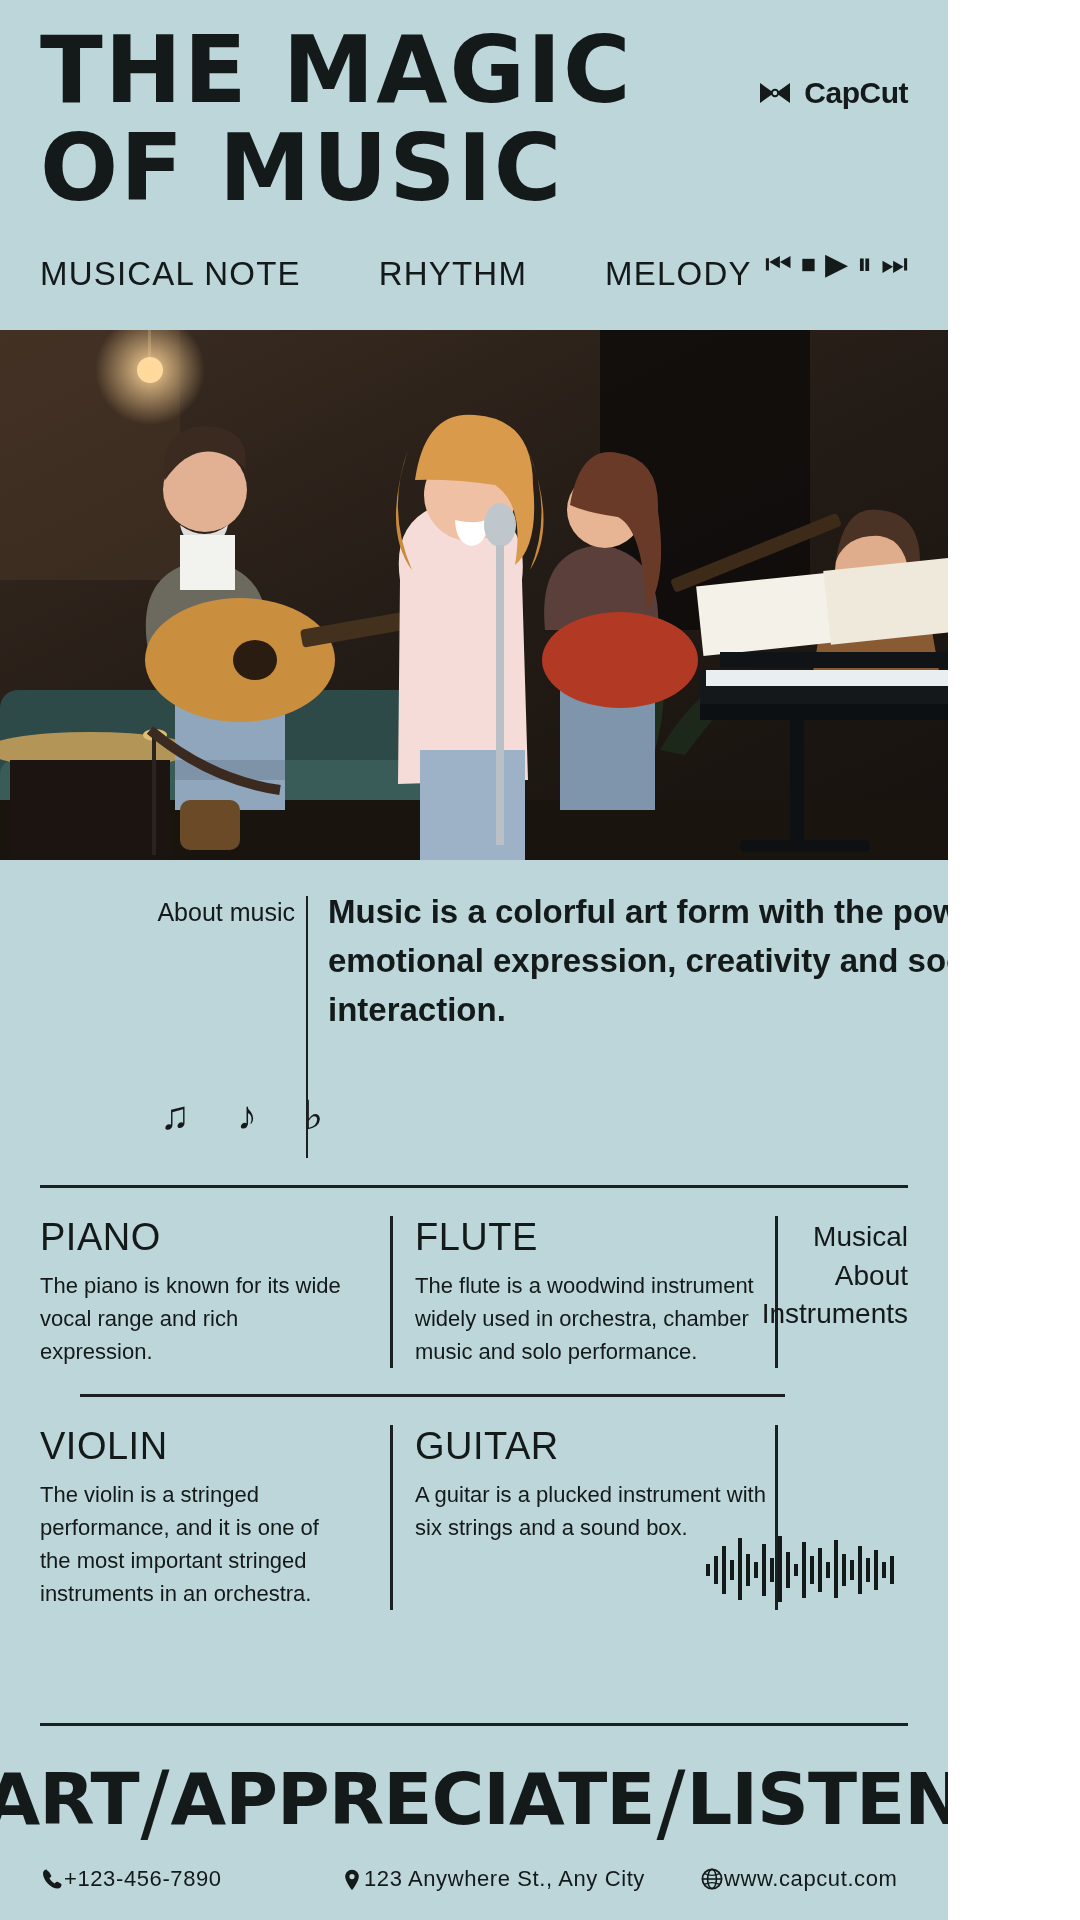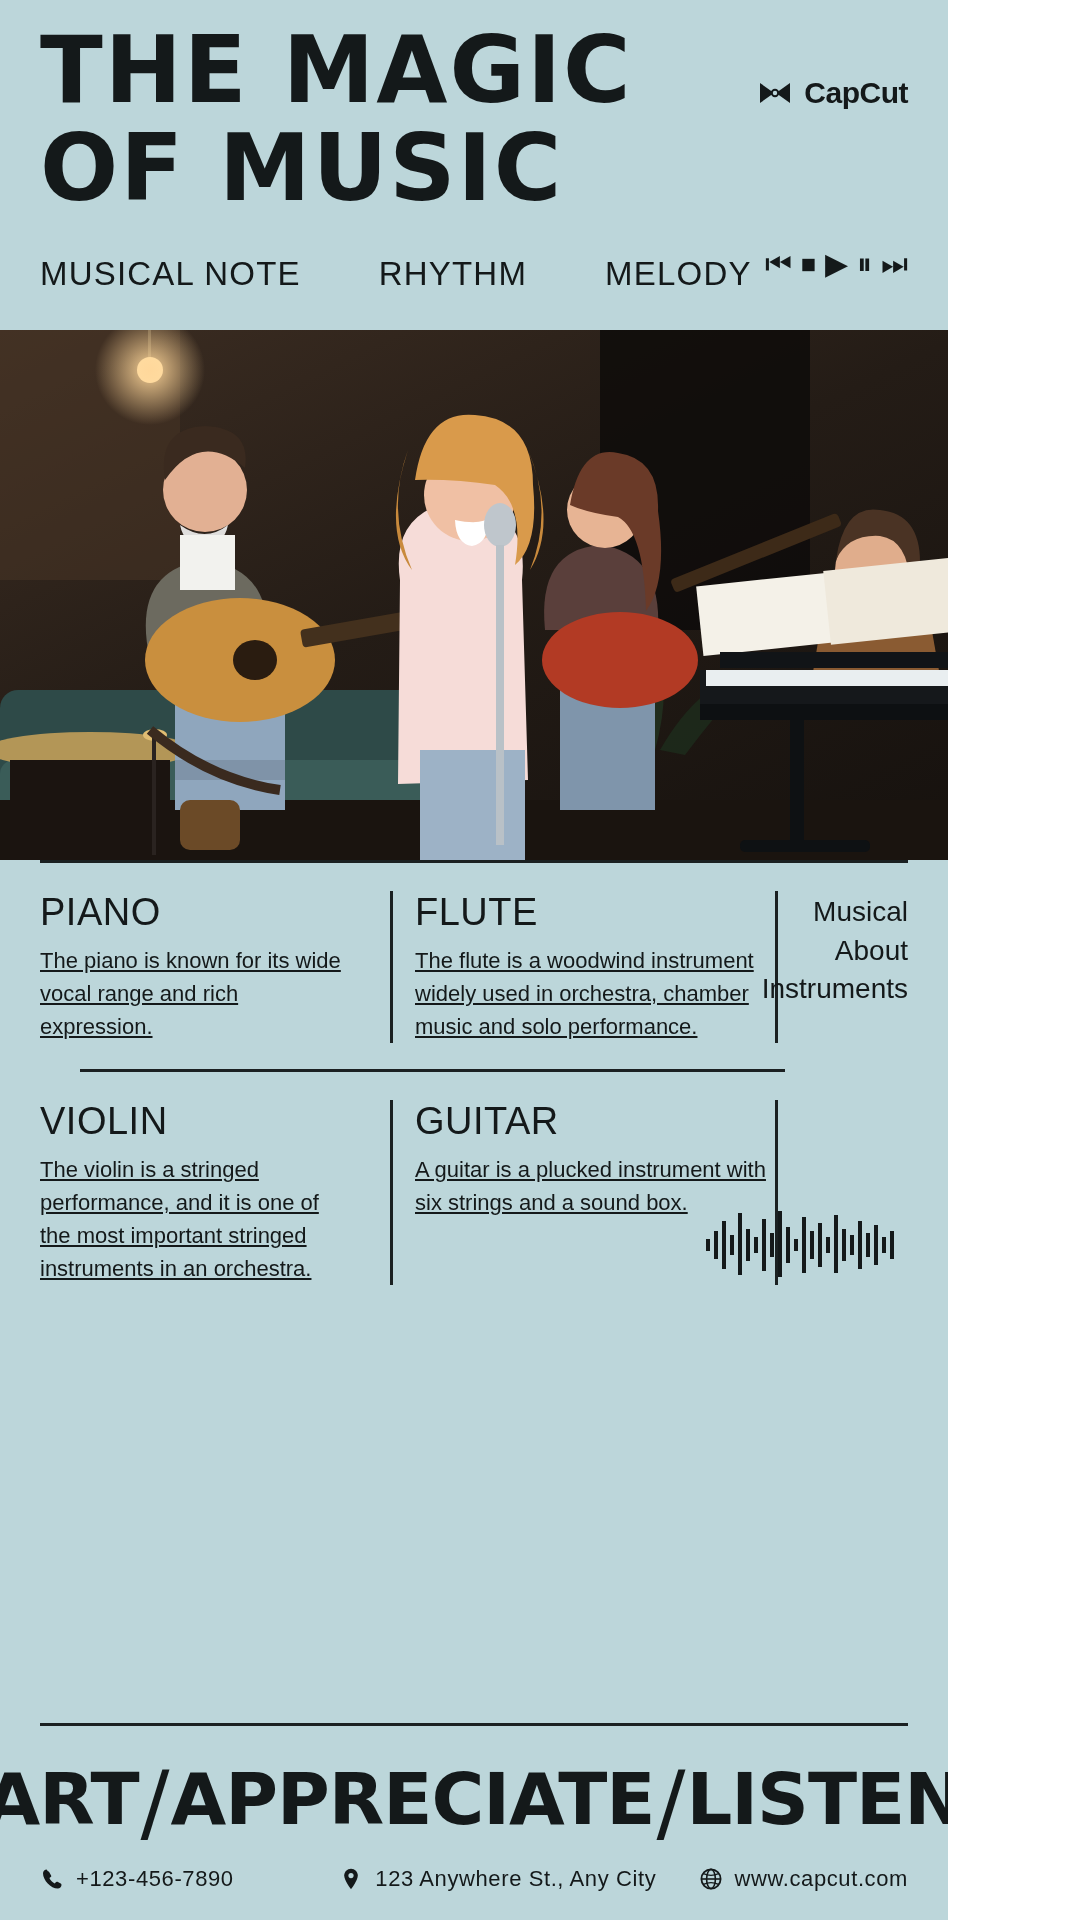--- a/index.html
+++ b/index.html
@@ -164,21 +164,20 @@
     font-size: 38px;
     font-weight: 400;
     letter-spacing: 0.5px;
     margin: 0 0 10px 0;
     text-transform: uppercase;
   }
   .inst-desc {
     font-size: 22px;
     line-height: 1.5;
     margin: 0;
-    text-decoration: underline;
   }
   .about-inst {
     position: absolute;
     right: 0;
     top: 2px;
     text-align: right;
     font-size: 28px;
     line-height: 1.38;
     width: 240px;
   }
@@ -223,24 +222,23 @@
   .contacts {
     display: flex;
     align-items: center;
     padding: 14px 40px 0 40px;
     font-size: 22px;
     letter-spacing: 0.6px;
   }
   .contact {
     display: flex;
     align-items: center;
-    gap: 12px;
   }
   .c1 { width: 300px; }
-  .c2 { width: 360px; }
+  .c2 { width: 360px; align-items: flex-end; }
   .c3 { flex: 1; }
   .ico { width: 24px; height: 24px; flex: 0 0 24px; }
 </style>
 </head>
 <body>
 
 <div class="poster">
 
   <div class="header">
     <h1 class="title">THE MAGIC OF MUSIC</h1>
@@ -368,20 +366,26 @@
       </g>
 
       <rect x="990" y="200" width="90" height="8" fill="#4a3a2a"></rect>
       <rect x="1010" y="160" width="18" height="40" fill="#6d5a3c" opacity="0.8"></rect>
       <rect x="1045" y="168" width="16" height="32" fill="#6d5a3c" opacity="0.8"></rect>
 
       <rect x="0" y="0" width="1080" height="530" fill="url(#vig)" opacity="0"></rect>
     </svg>
   </div>
 
+  <div class="about">
+    <div class="about-label">About music</div>
+    <div class="about-rule"></div>
+    <div class="about-text">Music is a colorful art form with the power of emotional expression, creativity and social interaction.</div>
+    <div class="notes">♫ ♪ ♭</div>
+  </div>
 
   <div class="hr"></div>
 
   <div class="instruments">
 
     <div class="grid-row">
       <div class="cell left">
         <h2 class="inst-name">PIANO</h2>
         <p class="inst-desc">The piano is known for its wide vocal range and rich expression.</p>
       </div>

